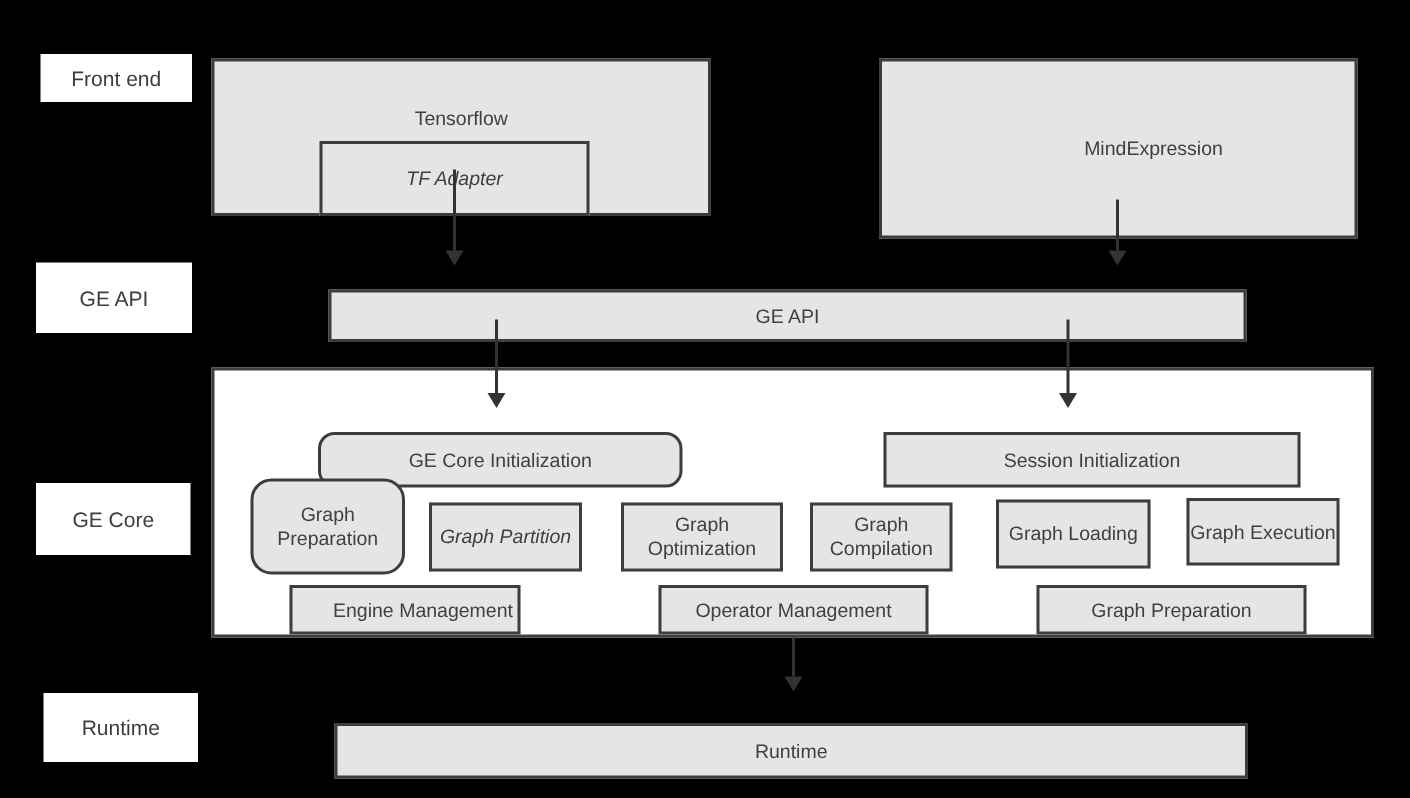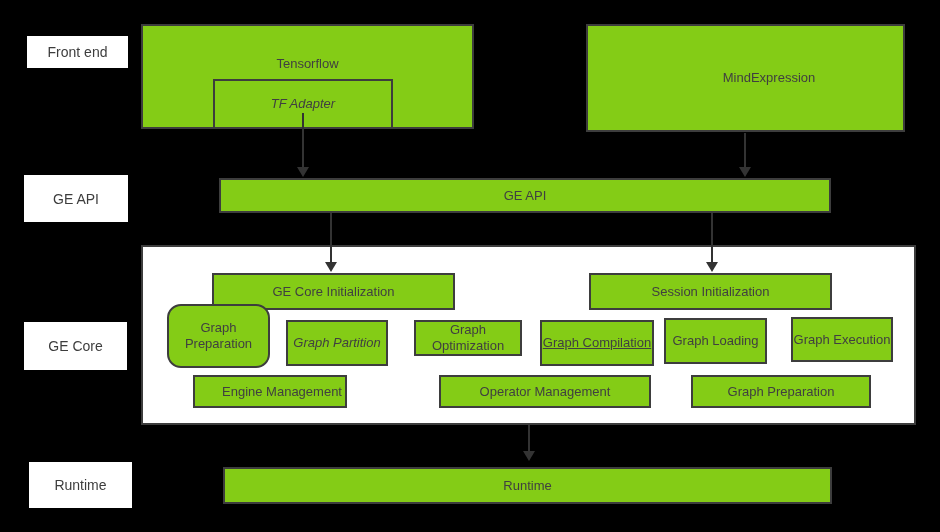--- a/index.html
+++ b/index.html
@@ -20,30 +20,31 @@
     background: #ffffff;
     color: #3d3d3d;
     font-size: 14px;
     display: flex;
     align-items: center;
     justify-content: center;
     box-sizing: border-box;
   }
   .box {
     position: absolute;
-    background: #84cc16;
+    background: #e5e5e5;
     border: 2px solid #3d3d3d;
     box-sizing: border-box;
     color: #404040;
     font-size: 13px;
     display: flex;
     align-items: center;
     justify-content: center;
     text-align: center;
     line-height: 16px;
+    margin-top: 15px;
   }
   .container-box {
     position: absolute;
     background: #ffffff;
     border: 2px solid #3d3d3d;
     box-sizing: border-box;
   }
   .title-top {
     align-items: flex-start;
     padding-top: 30px;
@@ -74,38 +75,38 @@
 
 <div id="canvas">
 
   <div class="side-label" style="left:27px; top:36px; width:101px; height:32px;">Front end</div>
   <div class="side-label" style="left:24px; top:175px; width:104px; height:47px;">GE API</div>
   <div class="side-label" style="left:24px; top:322px; width:103px; height:48px;">GE Core</div>
   <div class="side-label" style="left:29px; top:462px; width:103px; height:46px;">Runtime</div>
 
   <div class="box title-top" style="left:141px; top:24px; width:333px; height:105px;">Tensorflow</div>
   <div class="box" style="left:213px; top:79px; width:180px; height:50px;font-style:italic;">TF Adapter</div>
-  <div class="box" style="left:586px; top:24px; width:319px; height:108px;padding-left:47px;">MindExpression</div>
+  <div class="box" style="left:586px; top:24px; width:319px; height:120px;padding-left:47px;">MindExpression</div>
 
   <div class="box" style="left:219px; top:178px; width:612px; height:35px;">GE API</div>
 
   <div class="container-box" style="left:141px; top:245px; width:775px; height:180px;"></div>
 
-  <div class="box" style="left:212px; top:273px; width:243px; height:37px;">GE Core Initialization</div>
-  <div class="box" style="left:589px; top:273px; width:243px; height:37px;">Session Initialization</div>
+  <div class="box" style="left:212px; top:273px; width:243px; height:37px;border-radius:11px;">GE Core Initialization</div>
+  <div class="box" style="left:589px; top:273px; width:278px; height:37px;">Session Initialization</div>
 
   <div class="box" style="left:167px; top:304px; width:103px; height:64px;border-radius:14px;">Graph Preparation</div>
   <div class="box" style="left:286px; top:320px; width:102px; height:46px;font-style:italic;">Graph Partition</div>
-  <div class="box" style="left:414px; top:320px; width:108px; height:36px;">Graph Optimization</div>
-  <div class="box" style="left:540px; top:320px; width:114px; height:46px;text-decoration:underline;">Graph Compilation</div>
+  <div class="box" style="left:414px; top:320px; width:108px; height:46px;">Graph Optimization</div>
+  <div class="box" style="left:540px; top:320px; width:95px; height:46px;">Graph Compilation</div>
   <div class="box" style="left:664px; top:318px; width:103px; height:46px;">Graph Loading</div>
   <div class="box" style="left:791px; top:317px; width:102px; height:45px;">Graph Execution</div>
 
   <div class="box" style="left:193px; top:375px; width:154px; height:33px;padding-left:24px;">Engine Management</div>
-  <div class="box" style="left:439px; top:375px; width:212px; height:33px;">Operator Management</div>
+  <div class="box" style="left:439px; top:375px; width:180px; height:33px;">Operator Management</div>
   <div class="box" style="left:691px; top:375px; width:180px; height:33px;">Graph Preparation</div>
 
   <div class="box" style="left:223px; top:467px; width:609px; height:37px;">Runtime</div>
 
   <div class="arrow" style="left:297px; top:113px; height:64px;">
     <div class="shaft"></div>
       <div class="head"></div>
   </div>
   <div class="arrow" style="left:739px; top:133px; height:44px;">
     <div class="shaft"></div>

